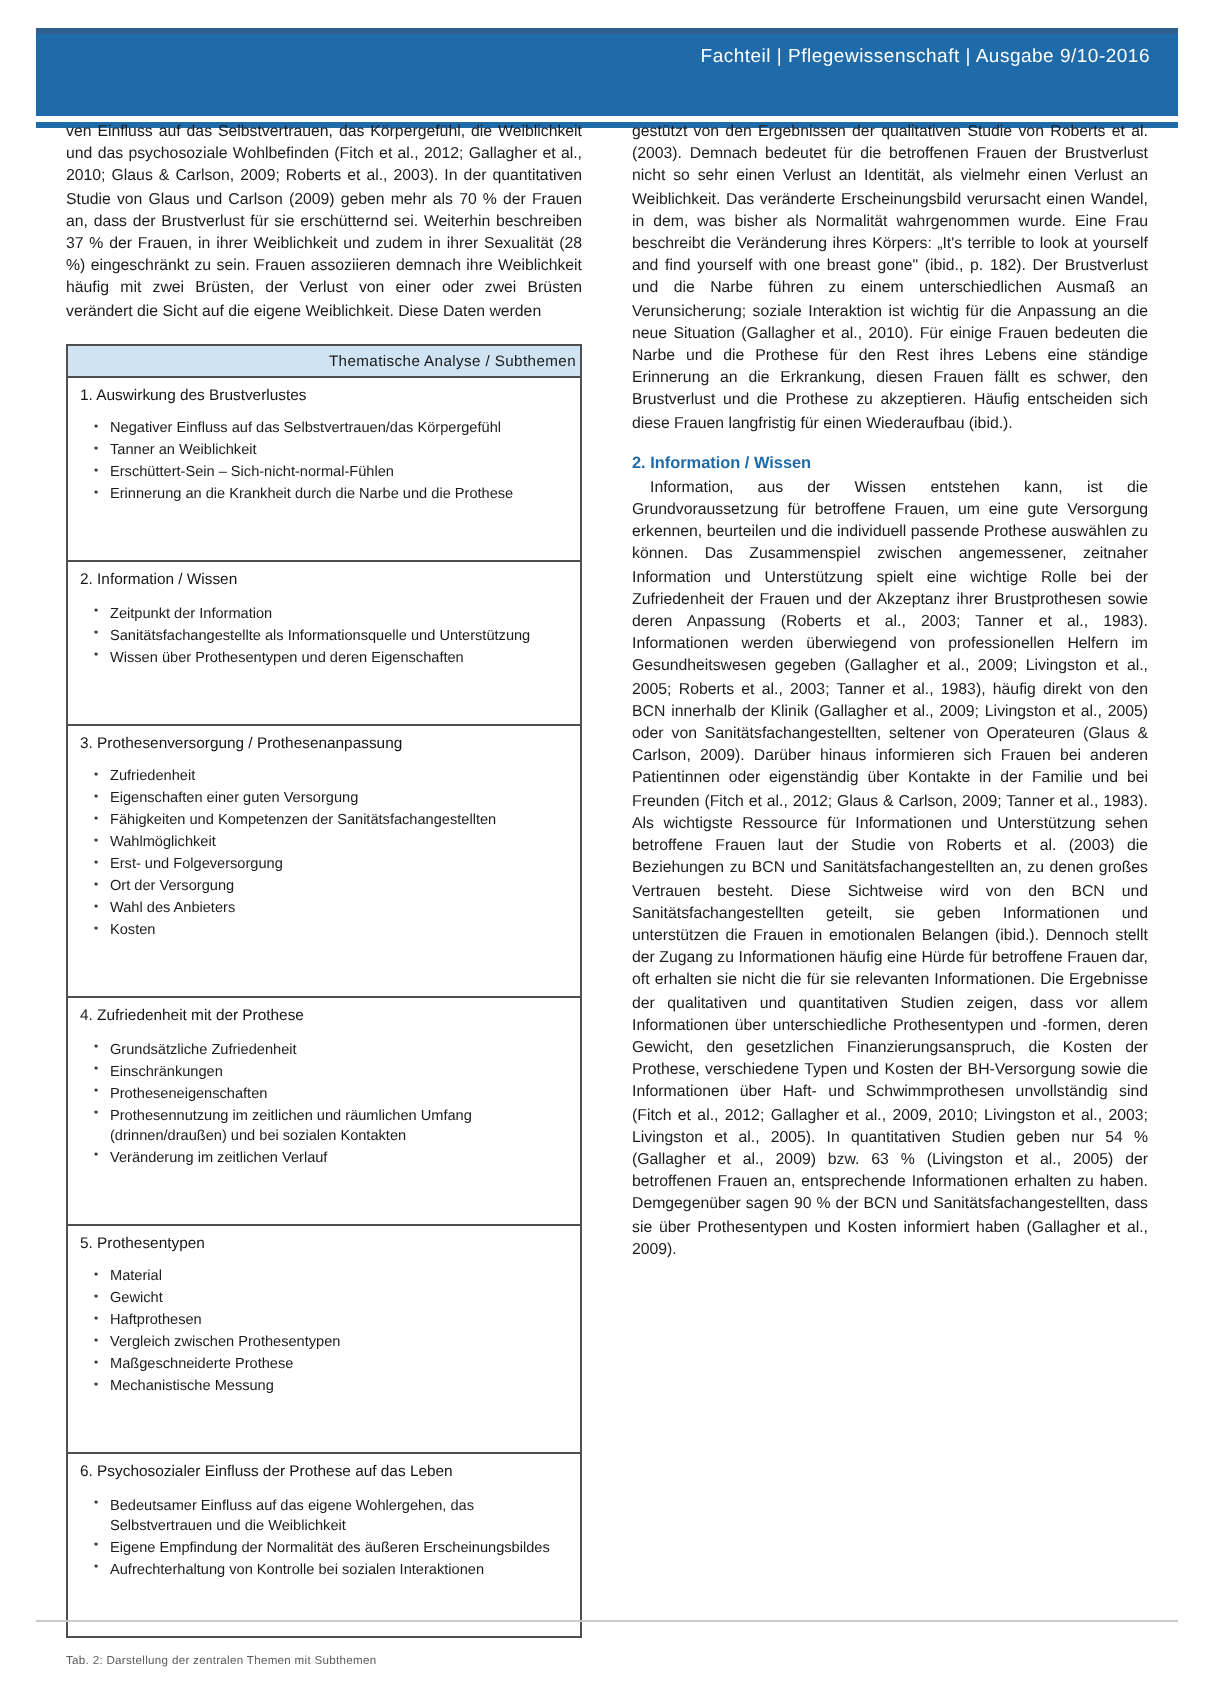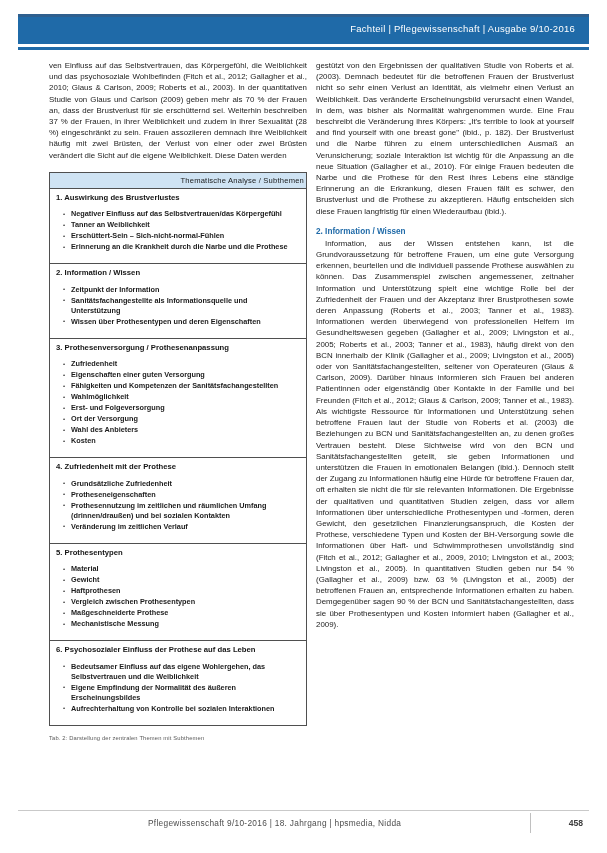--- a/index.html
+++ b/index.html
@@ -21,21 +21,21 @@
     inset: 0;
     background: #ffffff;
   }
 
   
   .header-band {
     position: absolute;
     left: 18px;
     top: 14px;
     width: 571px;
-    height: 30px;
+    height: 44px;
     background: #1f6aa8;
     border-top: 3px solid #2e5f8e;
     box-sizing: border-box;
   }
   .header-band::after {
     content: "";
     position: absolute;
     left: 0;
     right: 0;
     bottom: -6px;
@@ -58,21 +58,21 @@
     left: 33px;
     top: 60px;
     width: 541px;
     height: 740px;
   }
   .col {
     position: absolute;
     top: 0;
     width: 258px;
   }
-  .col-left { left: 16px; }
+  .col-left { left: 0; }
   .col-right { left: 283px; }
 
   p.body-par {
     margin: 0 0 0 0;
     font-size: 7.9px;
     line-height: 11.2px;
     text-align: justify;
     text-justify: inter-word;
     color: #1c1c1c;
     hyphens: auto;
@@ -98,23 +98,22 @@
   .tbl-head {
     background: #cfe3f3;
     border-bottom: 1px solid #4f4f4f;
     text-align: right;
     font-size: 7.6px;
     color: #1a1a1a;
     padding: 3px 2px 3px 2px;
     letter-spacing: 0.2px;
   }
   .tbl-sec {
-    padding: 4px 6px 5px 6px;
+    padding: 4px 6px 22px 6px;
     border-bottom: 1px solid #4f4f4f;
-    font-weight: bold;
   }
   .tbl-sec:last-child { border-bottom: none; }
   .sec-title {
     font-size: 7.7px;
     line-height: 10.5px;
     color: #161616;
     margin-bottom: 1px;
   }
   .sec-list {
     margin: 6px;
@@ -236,20 +235,21 @@
             <li>Ort der Versorgung</li>
             <li>Wahl des Anbieters</li>
             <li>Kosten</li>
           </ul>
         </div>
 
         <div class="tbl-sec">
           <div class="sec-title">4. Zufriedenheit mit der Prothese</div>
           <ul class="sec-list">
             <li>Grundsätzliche Zufriedenheit</li>
+            <li>Einschränkungen</li>
             <li>Protheseneigenschaften</li>
             <li>Prothesennutzung im zeitlichen und räumlichen Umfang (drinnen/draußen) und bei sozialen Kontakten</li>
             <li>Veränderung im zeitlichen Verlauf</li>
           </ul>
         </div>
 
         <div class="tbl-sec">
           <div class="sec-title">5. Prothesentypen</div>
           <ul class="sec-list">
             <li>Material</li>
@@ -275,19 +275,14 @@
     </div>
 
     <div class="col col-right">
       <p class="body-par">gestützt von den Ergebnissen der qualitativen Studie von Roberts et al. (2003). Demnach bedeutet für die betroffenen Frauen der Brustverlust nicht so sehr einen Verlust an Identität, als vielmehr einen Verlust an Weiblichkeit. Das veränderte Erscheinungsbild verursacht einen Wandel, in dem, was bisher als Normalität wahrgenommen wurde. Eine Frau beschreibt die Veränderung ihres Körpers: „It's terrible to look at yourself and find yourself with one breast gone" (ibid., p. 182). Der Brustverlust und die Narbe führen zu einem unterschiedlichen Ausmaß an Verunsicherung; soziale Interaktion ist wichtig für die Anpassung an die neue Situation (Gallagher et al., 2010). Für einige Frauen bedeuten die Narbe und die Prothese für den Rest ihres Lebens eine ständige Erinnerung an die Erkrankung, diesen Frauen fällt es schwer, den Brustverlust und die Prothese zu akzeptieren. Häufig entscheiden sich diese Frauen langfristig für einen Wiederaufbau (ibid.).</p>
       <div class="sub-head">2. Information / Wissen</div>
       <p class="body-par indent">Information, aus der Wissen entstehen kann, ist die Grundvoraussetzung für betroffene Frauen, um eine gute Versorgung erkennen, beurteilen und die individuell passende Prothese auswählen zu können. Das Zusammenspiel zwischen angemessener, zeitnaher Information und Unterstützung spielt eine wichtige Rolle bei der Zufriedenheit der Frauen und der Akzeptanz ihrer Brustprothesen sowie deren Anpassung (Roberts et al., 2003; Tanner et al., 1983). Informationen werden überwiegend von professionellen Helfern im Gesundheitswesen gegeben (Gallagher et al., 2009; Livingston et al., 2005; Roberts et al., 2003; Tanner et al., 1983), häufig direkt von den BCN innerhalb der Klinik (Gallagher et al., 2009; Livingston et al., 2005) oder von Sanitätsfachangestellten, seltener von Operateuren (Glaus &amp; Carlson, 2009). Darüber hinaus informieren sich Frauen bei anderen Patientinnen oder eigenständig über Kontakte in der Familie und bei Freunden (Fitch et al., 2012; Glaus &amp; Carlson, 2009; Tanner et al., 1983). Als wichtigste Ressource für Informationen und Unterstützung sehen betroffene Frauen laut der Studie von Roberts et al. (2003) die Beziehungen zu BCN und Sanitätsfachangestellten an, zu denen großes Vertrauen besteht. Diese Sichtweise wird von den BCN und Sanitätsfachangestellten geteilt, sie geben Informationen und unterstützen die Frauen in emotionalen Belangen (ibid.). Dennoch stellt der Zugang zu Informationen häufig eine Hürde für betroffene Frauen dar, oft erhalten sie nicht die für sie relevanten Informationen. Die Ergebnisse der qualitativen und quantitativen Studien zeigen, dass vor allem Informationen über unterschiedliche Prothesentypen und -formen, deren Gewicht, den gesetzlichen Finanzierungsanspruch, die Kosten der Prothese, verschiedene Typen und Kosten der BH-Versorgung sowie die Informationen über Haft- und Schwimmprothesen unvollständig sind (Fitch et al., 2012; Gallagher et al., 2009, 2010; Livingston et al., 2003; Livingston et al., 2005). In quantitativen Studien geben nur 54 % (Gallagher et al., 2009) bzw. 63 % (Livingston et al., 2005) der betroffenen Frauen an, entsprechende Informationen erhalten zu haben. Demgegenüber sagen 90 % der BCN und Sanitätsfachangestellten, dass sie über Prothesentypen und Kosten informiert haben (Gallagher et al., 2009).</p>
     </div>
   </div>
 
   <div class="footer-rule"></div>
-  <div class="footer">
-    <div class="footer-text">Pflegewissenschaft 9/10-2016 | 18. Jahrgang | hpsmedia, Nidda</div>
-    <div class="footer-sep"></div>
-    <div class="footer-page">458</div>
-  </div>
 
 </div>
 
 </body></html>

